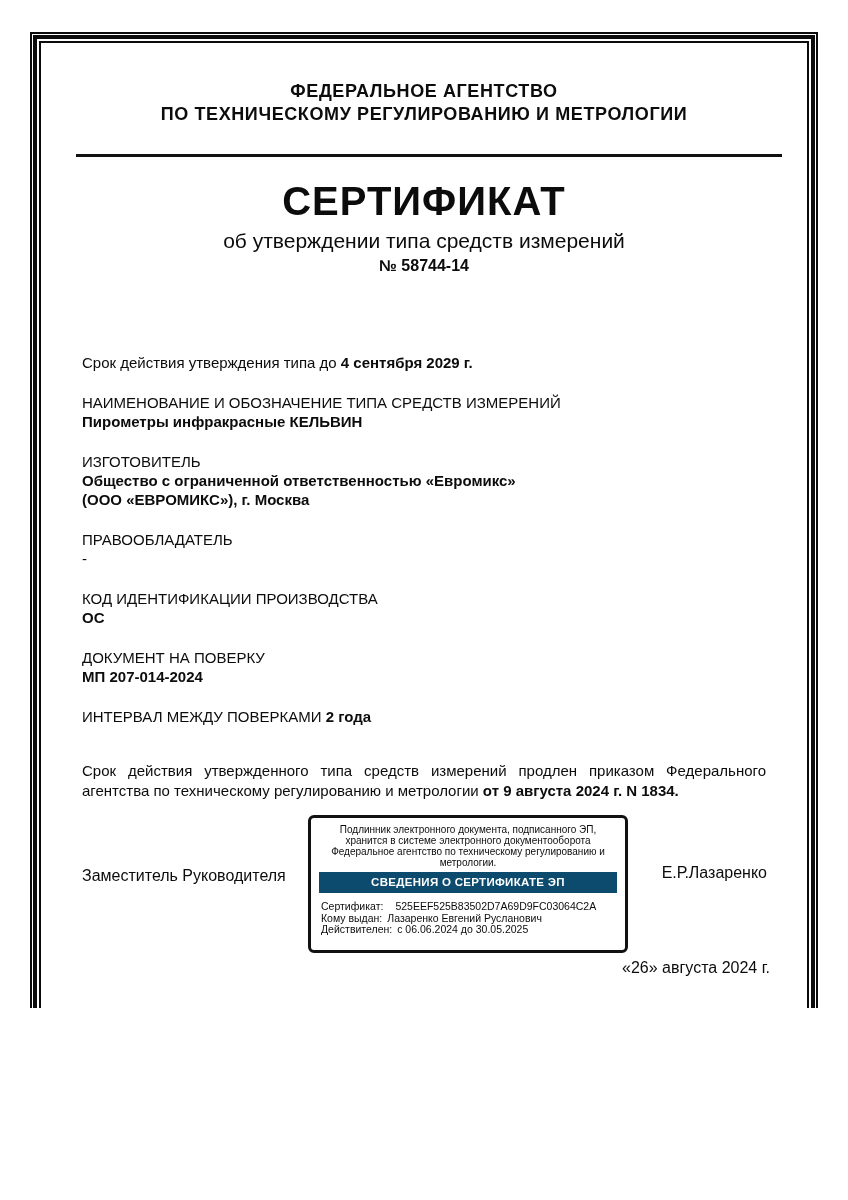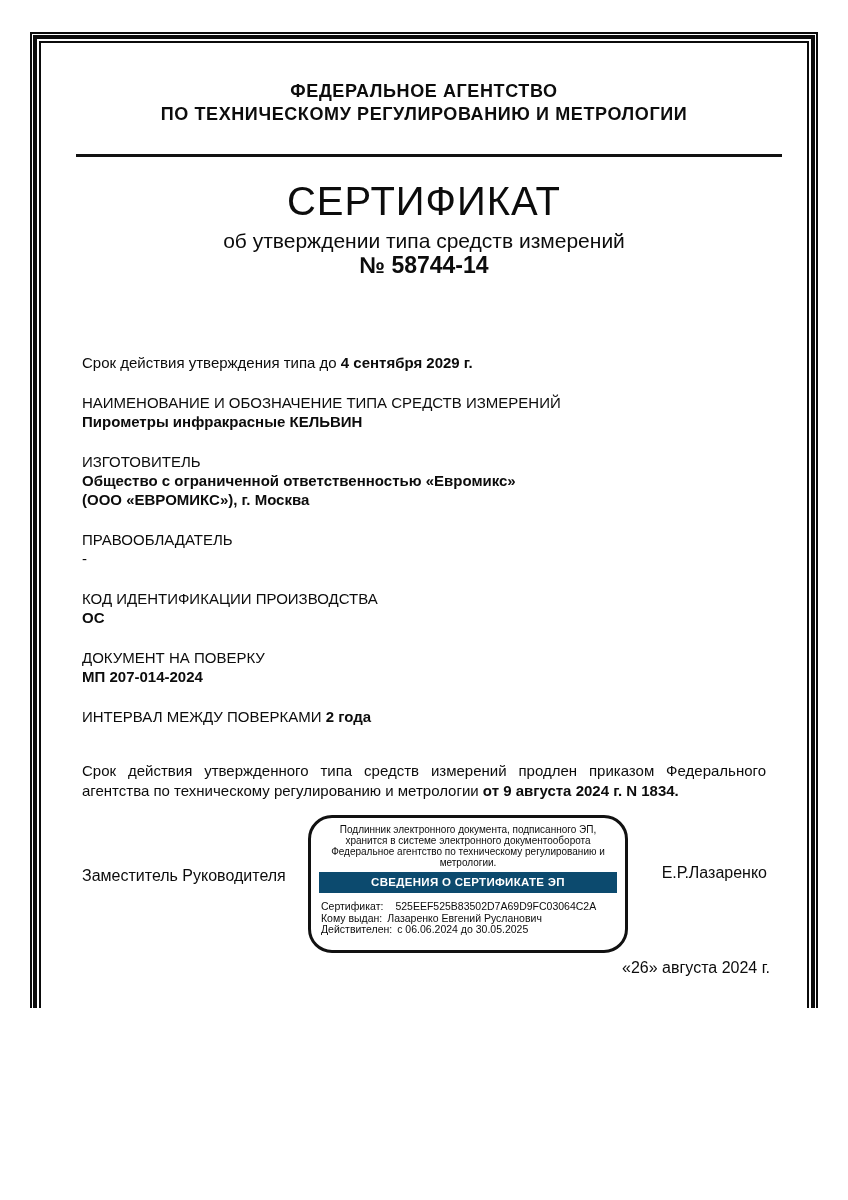--- a/index.html
+++ b/index.html
@@ -43,35 +43,35 @@
     letter-spacing: 0.6px;
   }
   .rule {
     left: 76px; top: 154px;
     width: 706px; height: 3px;
     background: #111111;
   }
   .cert-title {
     left: 0; right: 0; top: 179px;
     text-align: center;
-    font-weight: normal;
+    font-weight: bold;
     font-size: 40px;
     line-height: 44px;
     letter-spacing: 1px;
   }
   .cert-subtitle {
     left: 0; right: 0; top: 228px;
     text-align: center;
     font-size: 21px;
     line-height: 25px;
   }
   .cert-number {
     left: 0; right: 0; top: 253px;
     text-align: center;
-    font-size: 23px;
+    font-size: 16px;
     font-weight: bold;
     line-height: 25px;
   }
 
   .body-block {
     left: 82px; top: 353px;
     width: 690px;
     font-size: 15px;
     line-height: 19px;
   }
@@ -86,21 +86,21 @@
     text-align: justify;
   }
   .prolongation b { font-weight: bold; }
 
   .stamp {
     left: 308px; top: 815px;
     width: 320px; height: 138px;
     box-sizing: border-box;
     background: #ffffff;
     border: 3px solid #111111;
-    border-radius: 24px;
+    border-radius: 6px;
     overflow: hidden;
   }
   .stamp-head {
     margin-top: 6px;
     text-align: center;
     font-size: 10px;
     line-height: 11px;
   }
   .stamp-banner {
     margin: 4px 8px 0 8px;

